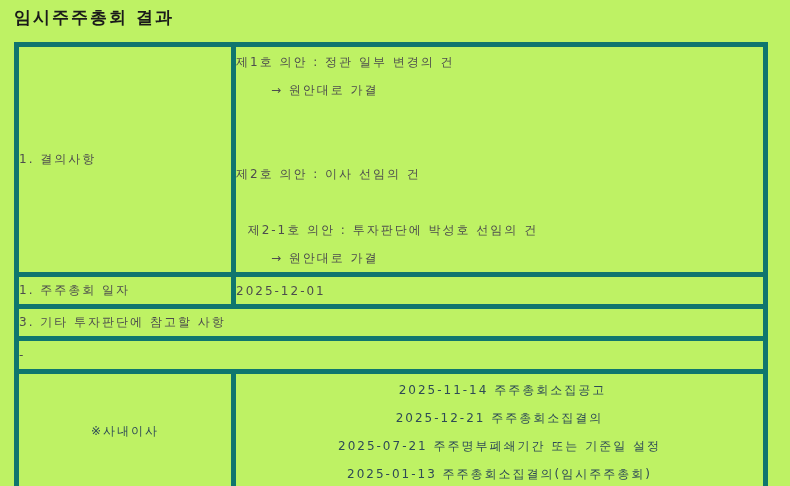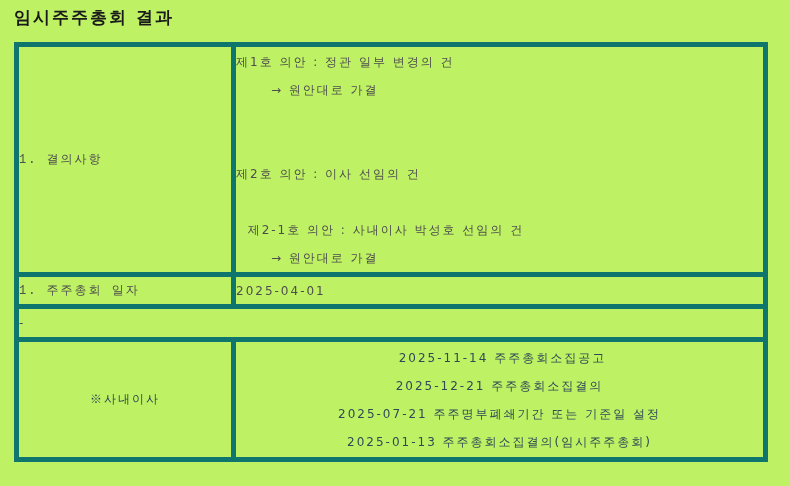--- a/index.html
+++ b/index.html
@@ -34,21 +34,20 @@
   }
   table.result-table td {
     border: 5px solid #0f766e;
     padding: 0;
     vertical-align: middle;
     overflow: hidden;
   }
   td.label-cell {
     width: 212px;
     padding-left: 8px;
-    font-family: Liberation Mono, monospace;
   }
   td.value-cell {
     padding-left: 3px;
   }
   td.full-cell {
     padding-left: 8px;
   }
   tr.row-single td { height: 27px; }
   tr.row-notes td  { height: 27px; }
   tr.row-dash td   { height: 28px; }
@@ -75,30 +74,33 @@
 
       <tr class="row-resolutions">
         <td class="label-cell">1. 결의사항</td>
         <td class="value-cell multiline">
           <div class="line">제1호 의안 : 정관 일부 변경의 건</div>
           <div class="line">      → 원안대로 가결</div>
           <div class="line"></div>
           <div class="line"></div>
           <div class="line">제2호 의안 : 이사 선임의 건</div>
           <div class="line"></div>
-          <div class="line">  제2-1호 의안 : 사내이사 박성호 선임의 건</div>
+          <div class="line">  제2-1호 의안 : 투자판단에 박성호 선임의 건</div>
           <div class="line">      → 원안대로 가결</div>
         </td>
       </tr>
 
       <tr class="row-single">
         <td class="label-cell">1. 주주총회 일자</td>
-        <td class="value-cell">2025-04-01</td>
+        <td class="value-cell">2025-12-01</td>
       </tr>
 
+      <tr class="row-notes">
+        <td class="full-cell" colspan="2">3. 기타 투자판단에 참고할 사항</td>
+      </tr>
 
       <tr class="row-dash">
         <td class="full-cell" colspan="2">-</td>
       </tr>
 
       <tr class="row-related">
         <td class="label-cell">※사내이사</td>
         <td class="value-cell multiline pad-top">
           <div class="line"> 2025-11-14 주주총회소집공고</div>
           <div class="line">2025-12-21 주주총회소집결의</div>

